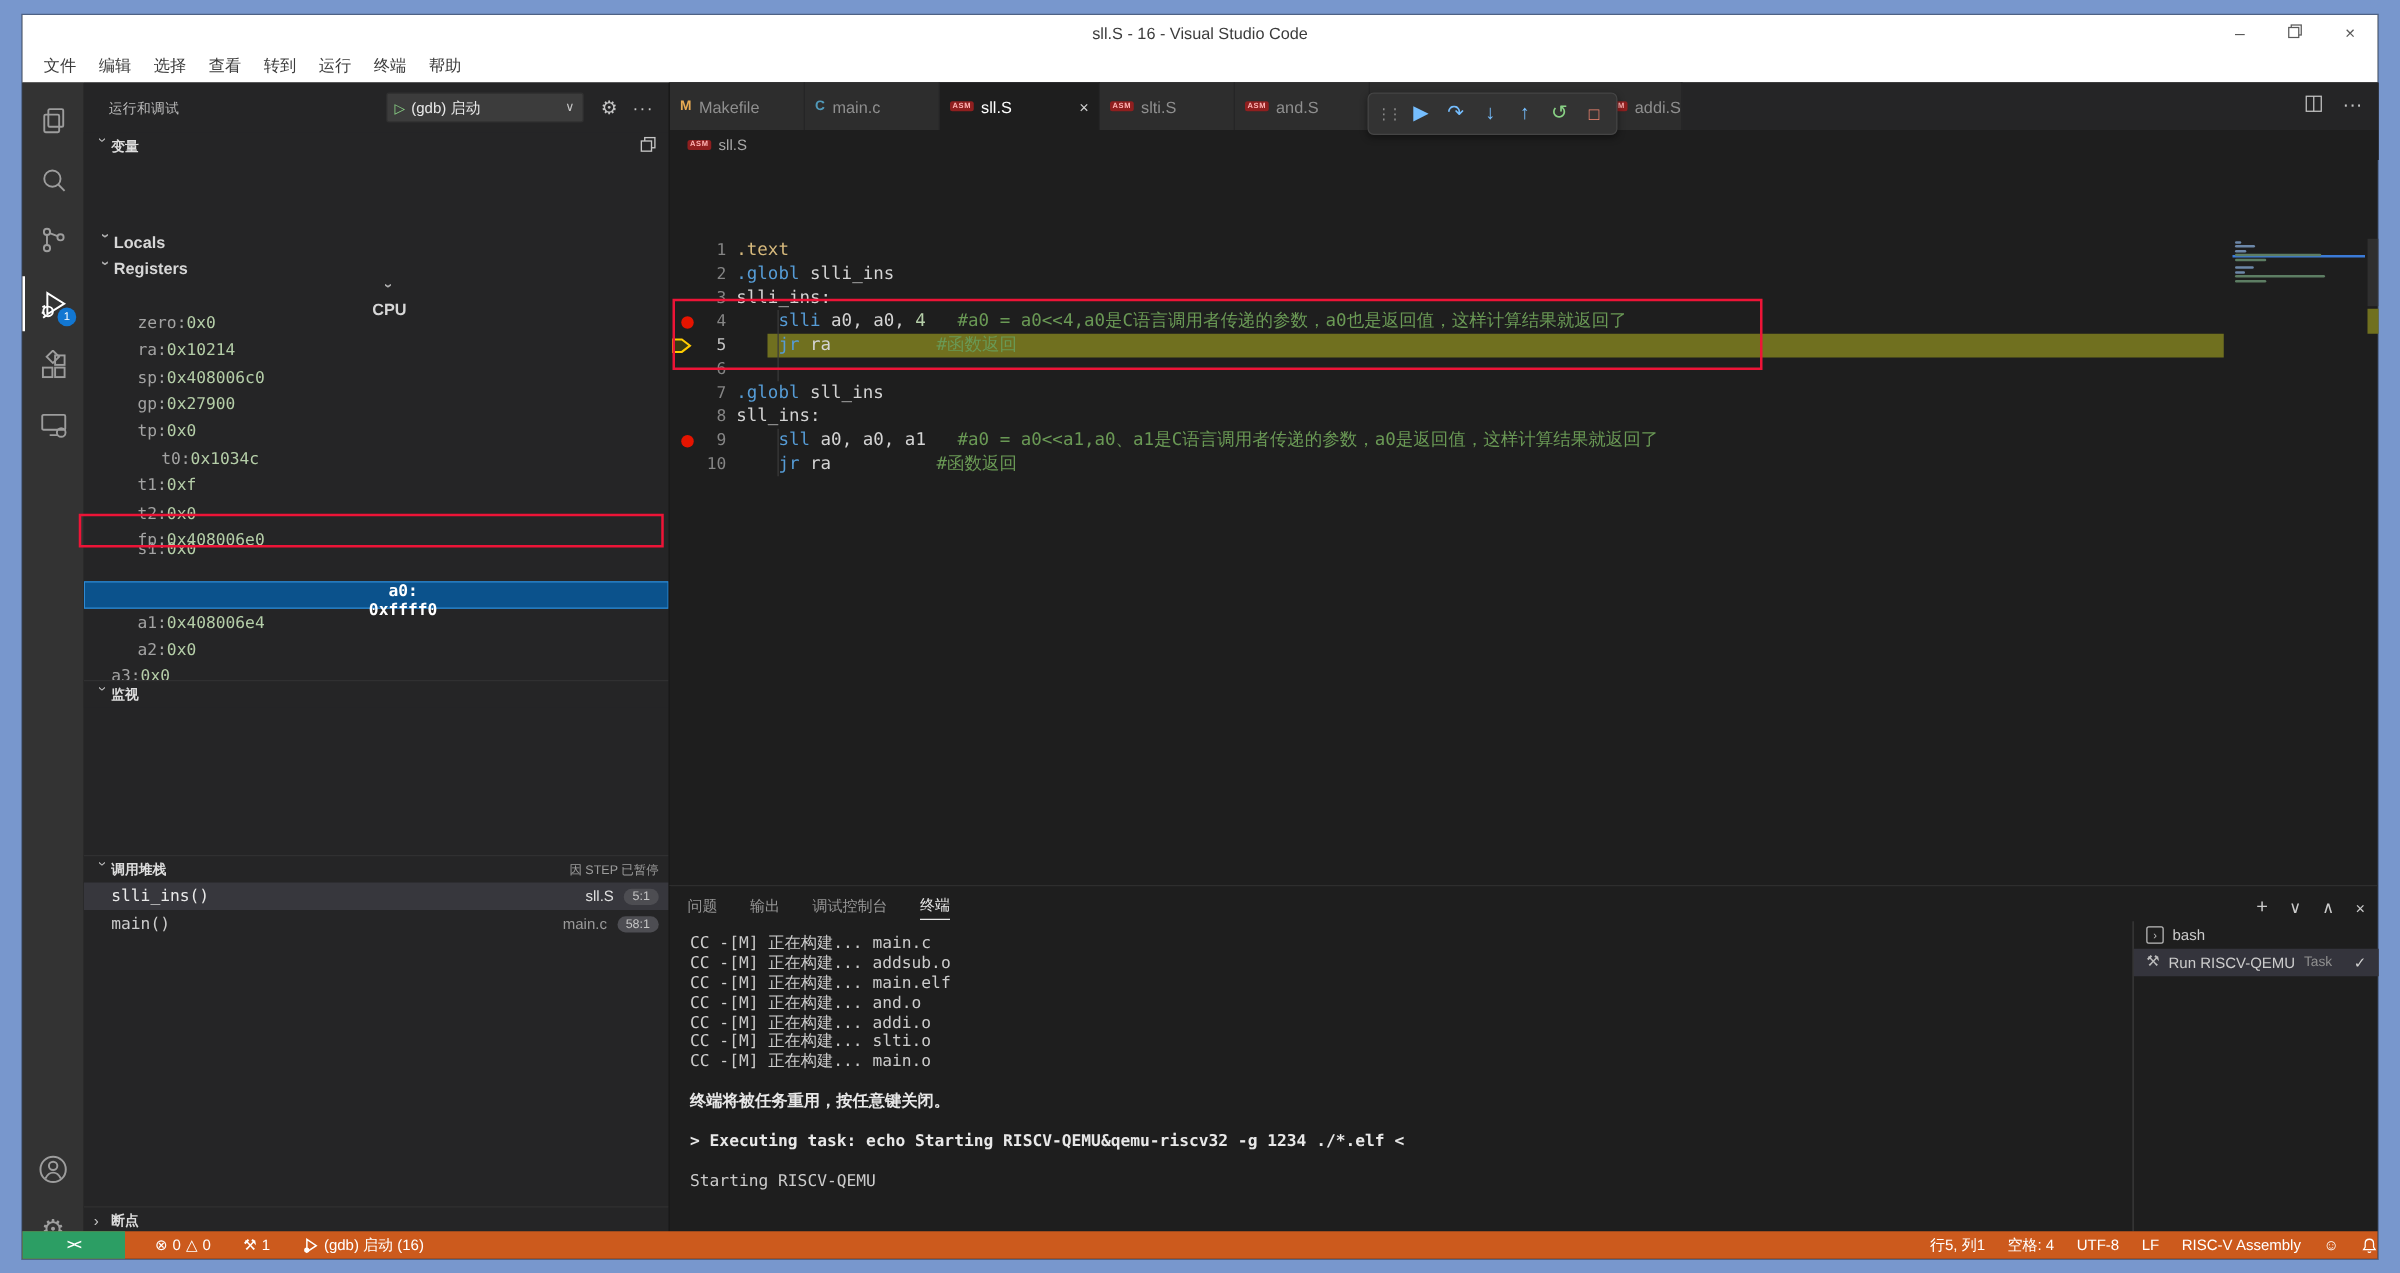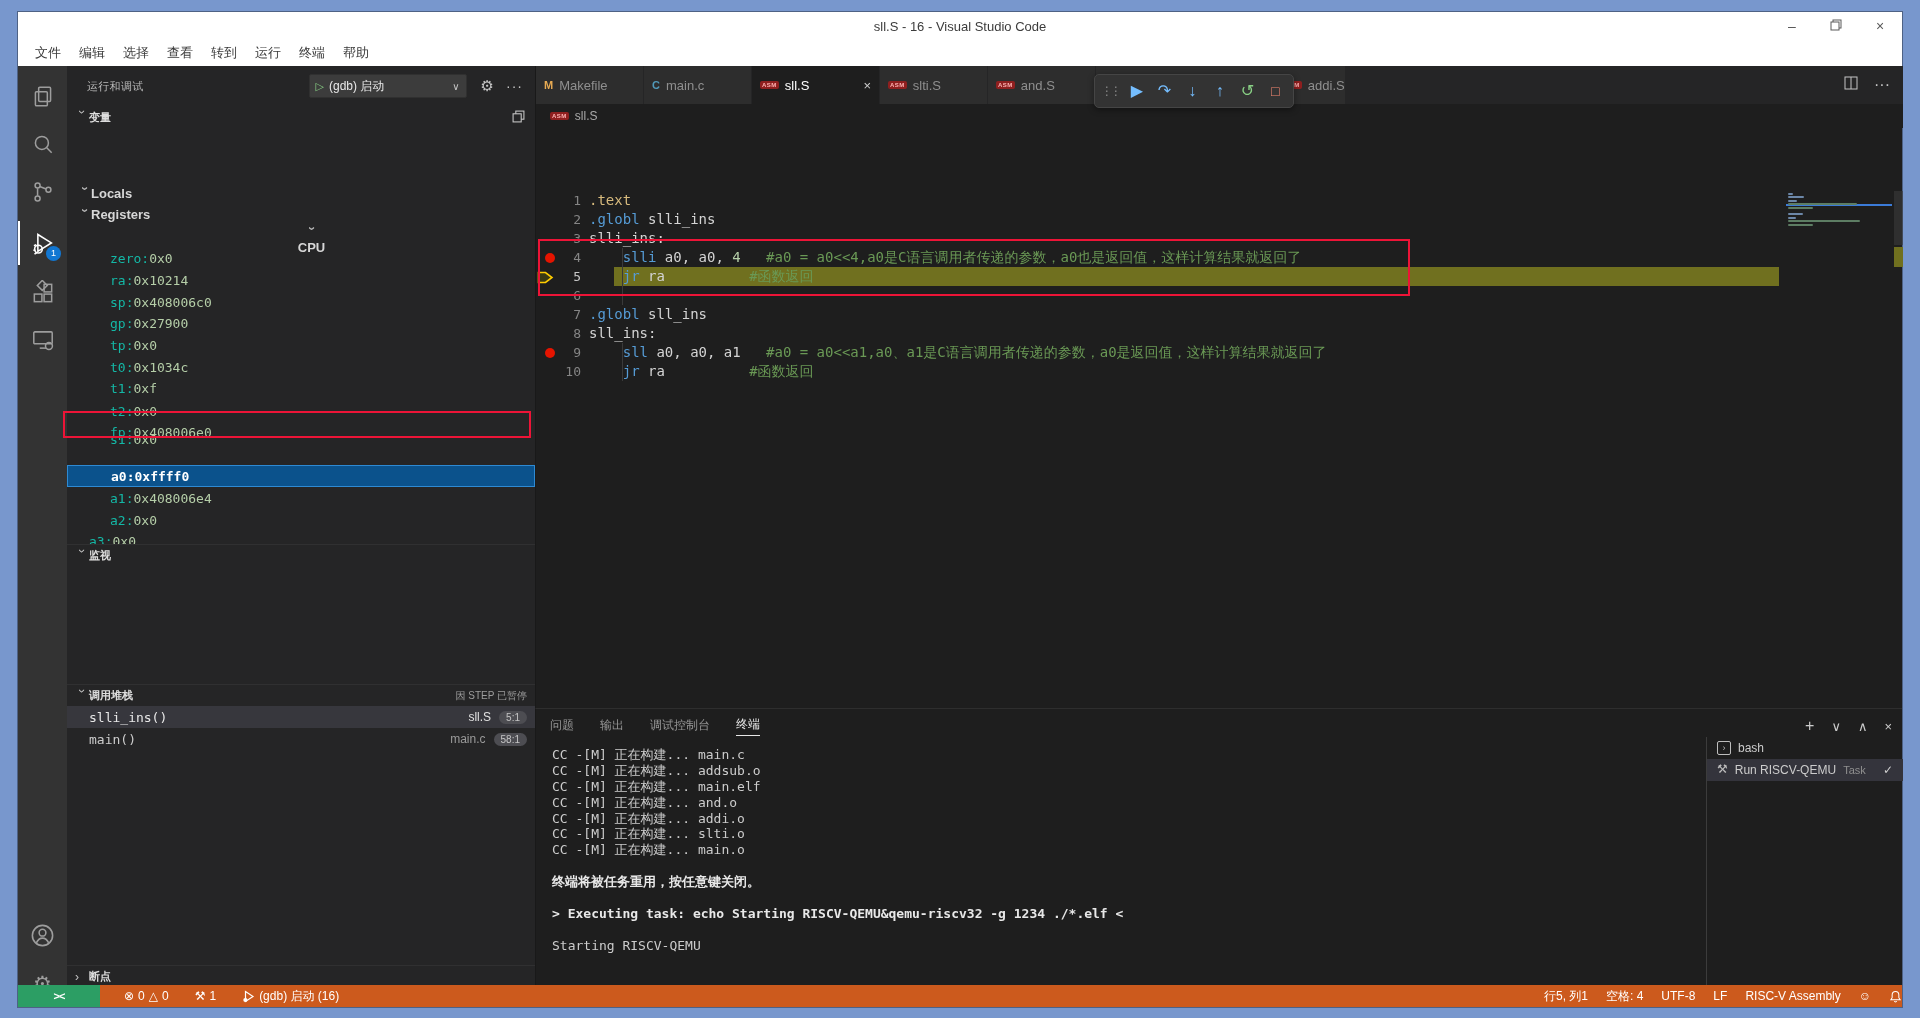--- a/index.html
+++ b/index.html
@@ -35,23 +35,23 @@
   .sect-hdr .chev{color:#c5c5c5;font-weight:normal;display:inline-block;transform:rotate(90deg);font-size:12px;width:14px;}
   .sect-hdr .chev.closed{transform:none;}
   .sect-hdr .reason{flex:1;text-align:right;padding-right:8px;font-weight:normal;font-size:10px;color:#9d9d9d;}
   .vars-hdr-ico{margin-left:auto;margin-right:10px;}
   #vars-body{position:absolute;left:0;top:94px;width:468px;height:384px;overflow:hidden;}
   .tree-row{position:absolute;left:0;width:468px;height:22px;display:flex;align-items:center;font-size:13px;color:#cccccc;}
   .tree-row .chev{color:#b0b0b0;display:inline-block;transform:rotate(90deg);font-size:12px;width:13px;}
   .tree-row.lvl1{padding-left:11px;font-weight:bold;color:#d7d7d7;}
   .tree-row.lvl2{padding-left:21px;font-weight:bold;color:#d7d7d7;}
   .reg-row{position:absolute;left:0;width:468px;height:22px;display:flex;align-items:center;padding-left:43px;font-family:"DejaVu Sans Mono",monospace;font-size:13px;}
-  .reg-name{color:#14b8a6;}
+  .reg-name{color:#a3a3a3;}
   .reg-val{color:#b5cea8;}
-  .reg-row.sel{background:#0b528c;border:1px solid #2e8ad3;color:#fff;font-weight:bold;}
+  .reg-row.sel{background:#0b528c;border:1px solid #2e8ad3;color:#fff;font-weight:bold;flex-direction:column;}
   .reg-row.sel .reg-name,.reg-row.sel .reg-val{color:#ffffff;}
   .cs-row{position:absolute;left:0;width:468px;height:22px;display:flex;align-items:center;padding:0 8px 0 22px;font-size:13px;}
   .cs-row.sel{background:#37373d;}
   .cs-fn{font-family:"DejaVu Sans Mono",monospace;color:#cccccc;flex:1;}
   .cs-row.sel .cs-fn{color:#e8e8e8;}
   .cs-file{color:#9a9a9a;font-size:12px;margin-right:8px;}
   .cs-row.sel .cs-file{color:#e0e0e0;}
   .cs-pos{background:#4d4d52;color:#c5c5c5;font-size:10px;border-radius:8px;padding:1px 7px;}
   
   .editor{position:absolute;left:517px;top:54px;width:1367px;height:642px;background:#1e1e1e;border-left:1px solid #191919;}
@@ -238,21 +238,21 @@
           <span class="reg-val">0x408006c0</span>
         </div>
         <div class="reg-row" style="top: 152.8px;">
           <span class="reg-name">gp: </span>
           <span class="reg-val">0x27900</span>
         </div>
         <div class="reg-row" style="top: 174.6px;">
           <span class="reg-name">tp: </span>
           <span class="reg-val">0x0</span>
         </div>
-        <div class="reg-row" style="top: 196.4px;">
+        <div class="reg-row" style="top: 196.4px; margin-left: 19px;">
           <span class="reg-name">t0: </span>
           <span class="reg-val">0x1034c</span>
         </div>
         <div class="reg-row" style="top: 201px; margin-top: 16px;">
           <span class="reg-name">t1: </span>
           <span class="reg-val">0xf</span>
         </div>
         <div class="reg-row" style="top: 240px;">
           <span class="reg-name">t2: </span>
           <span class="reg-val">0x0</span>

